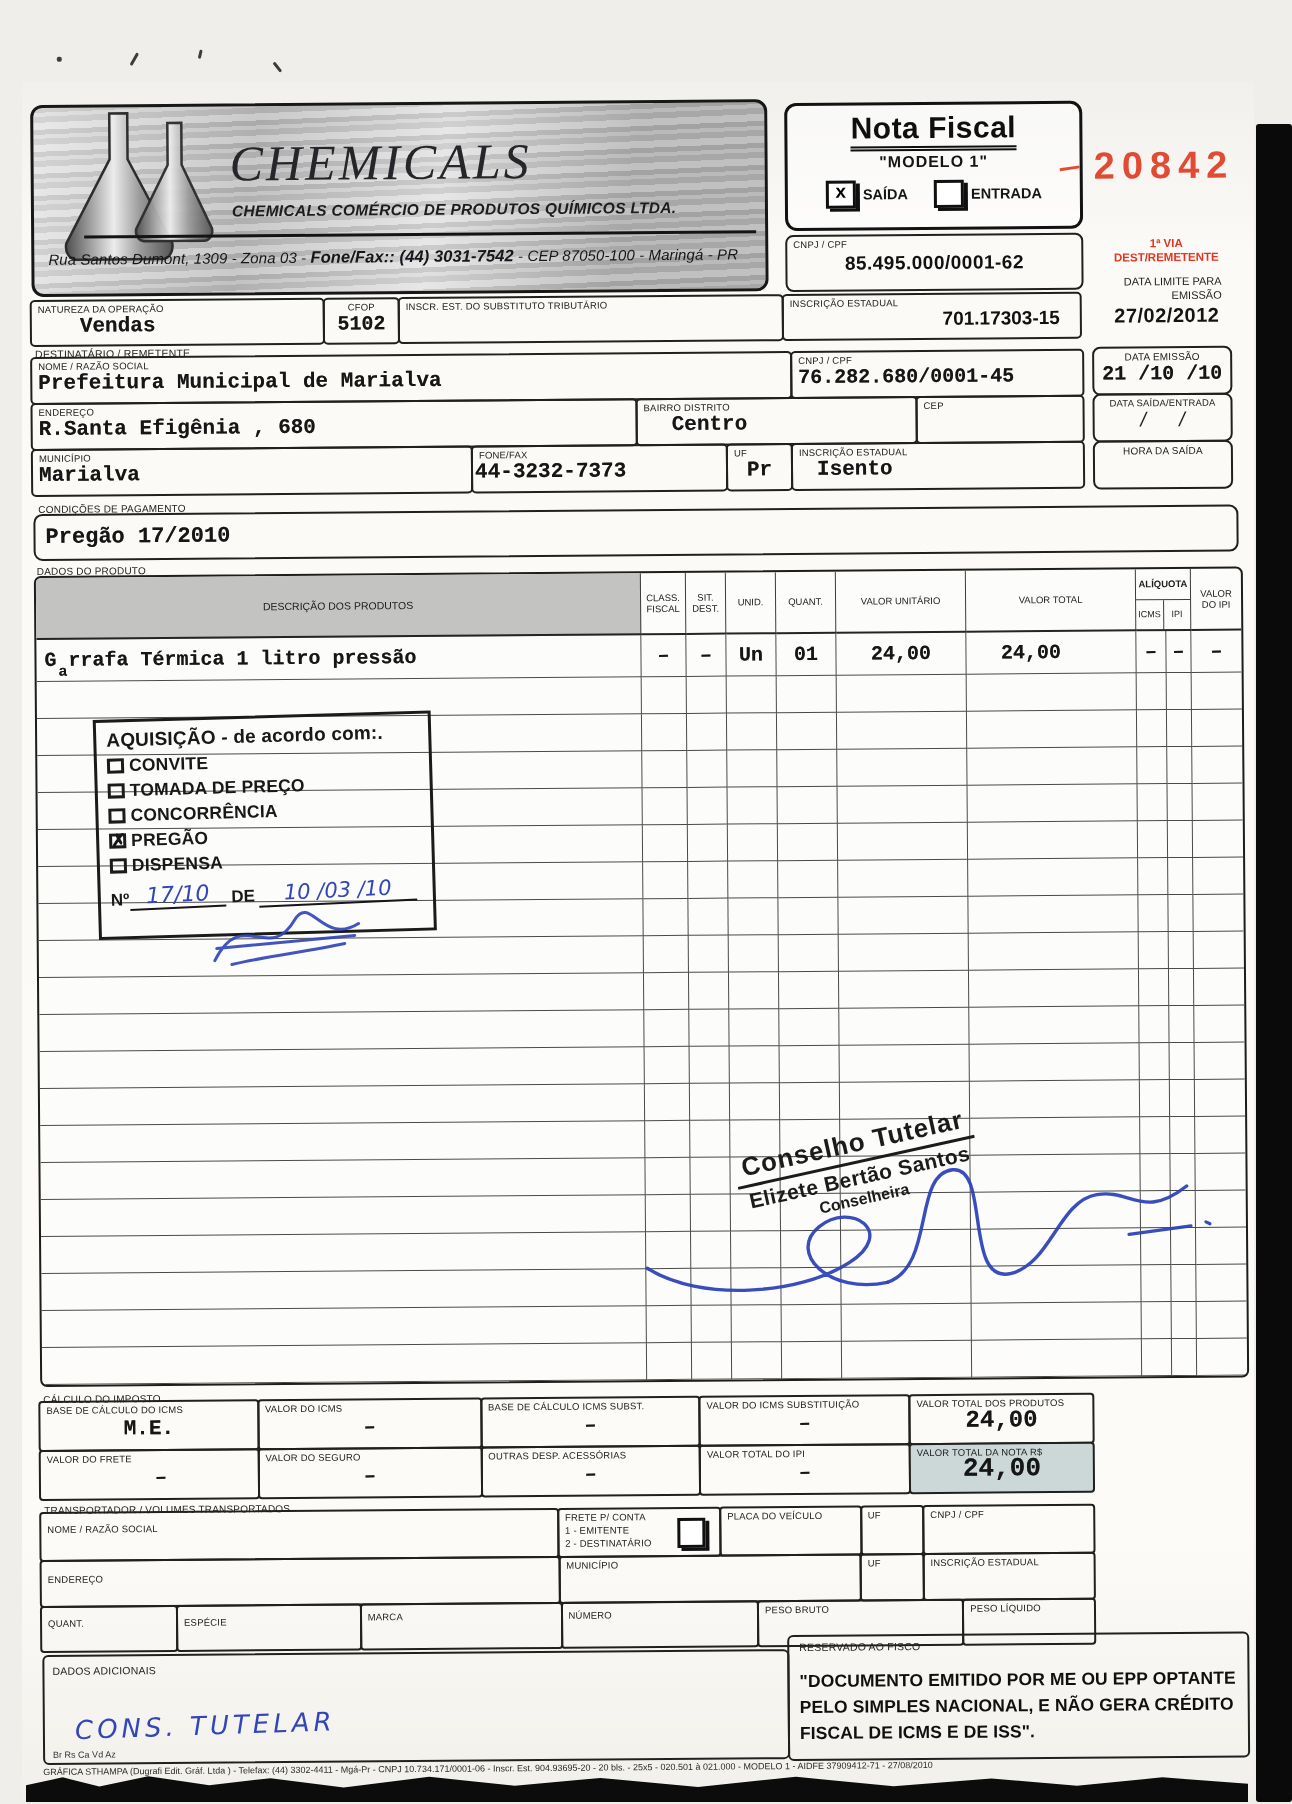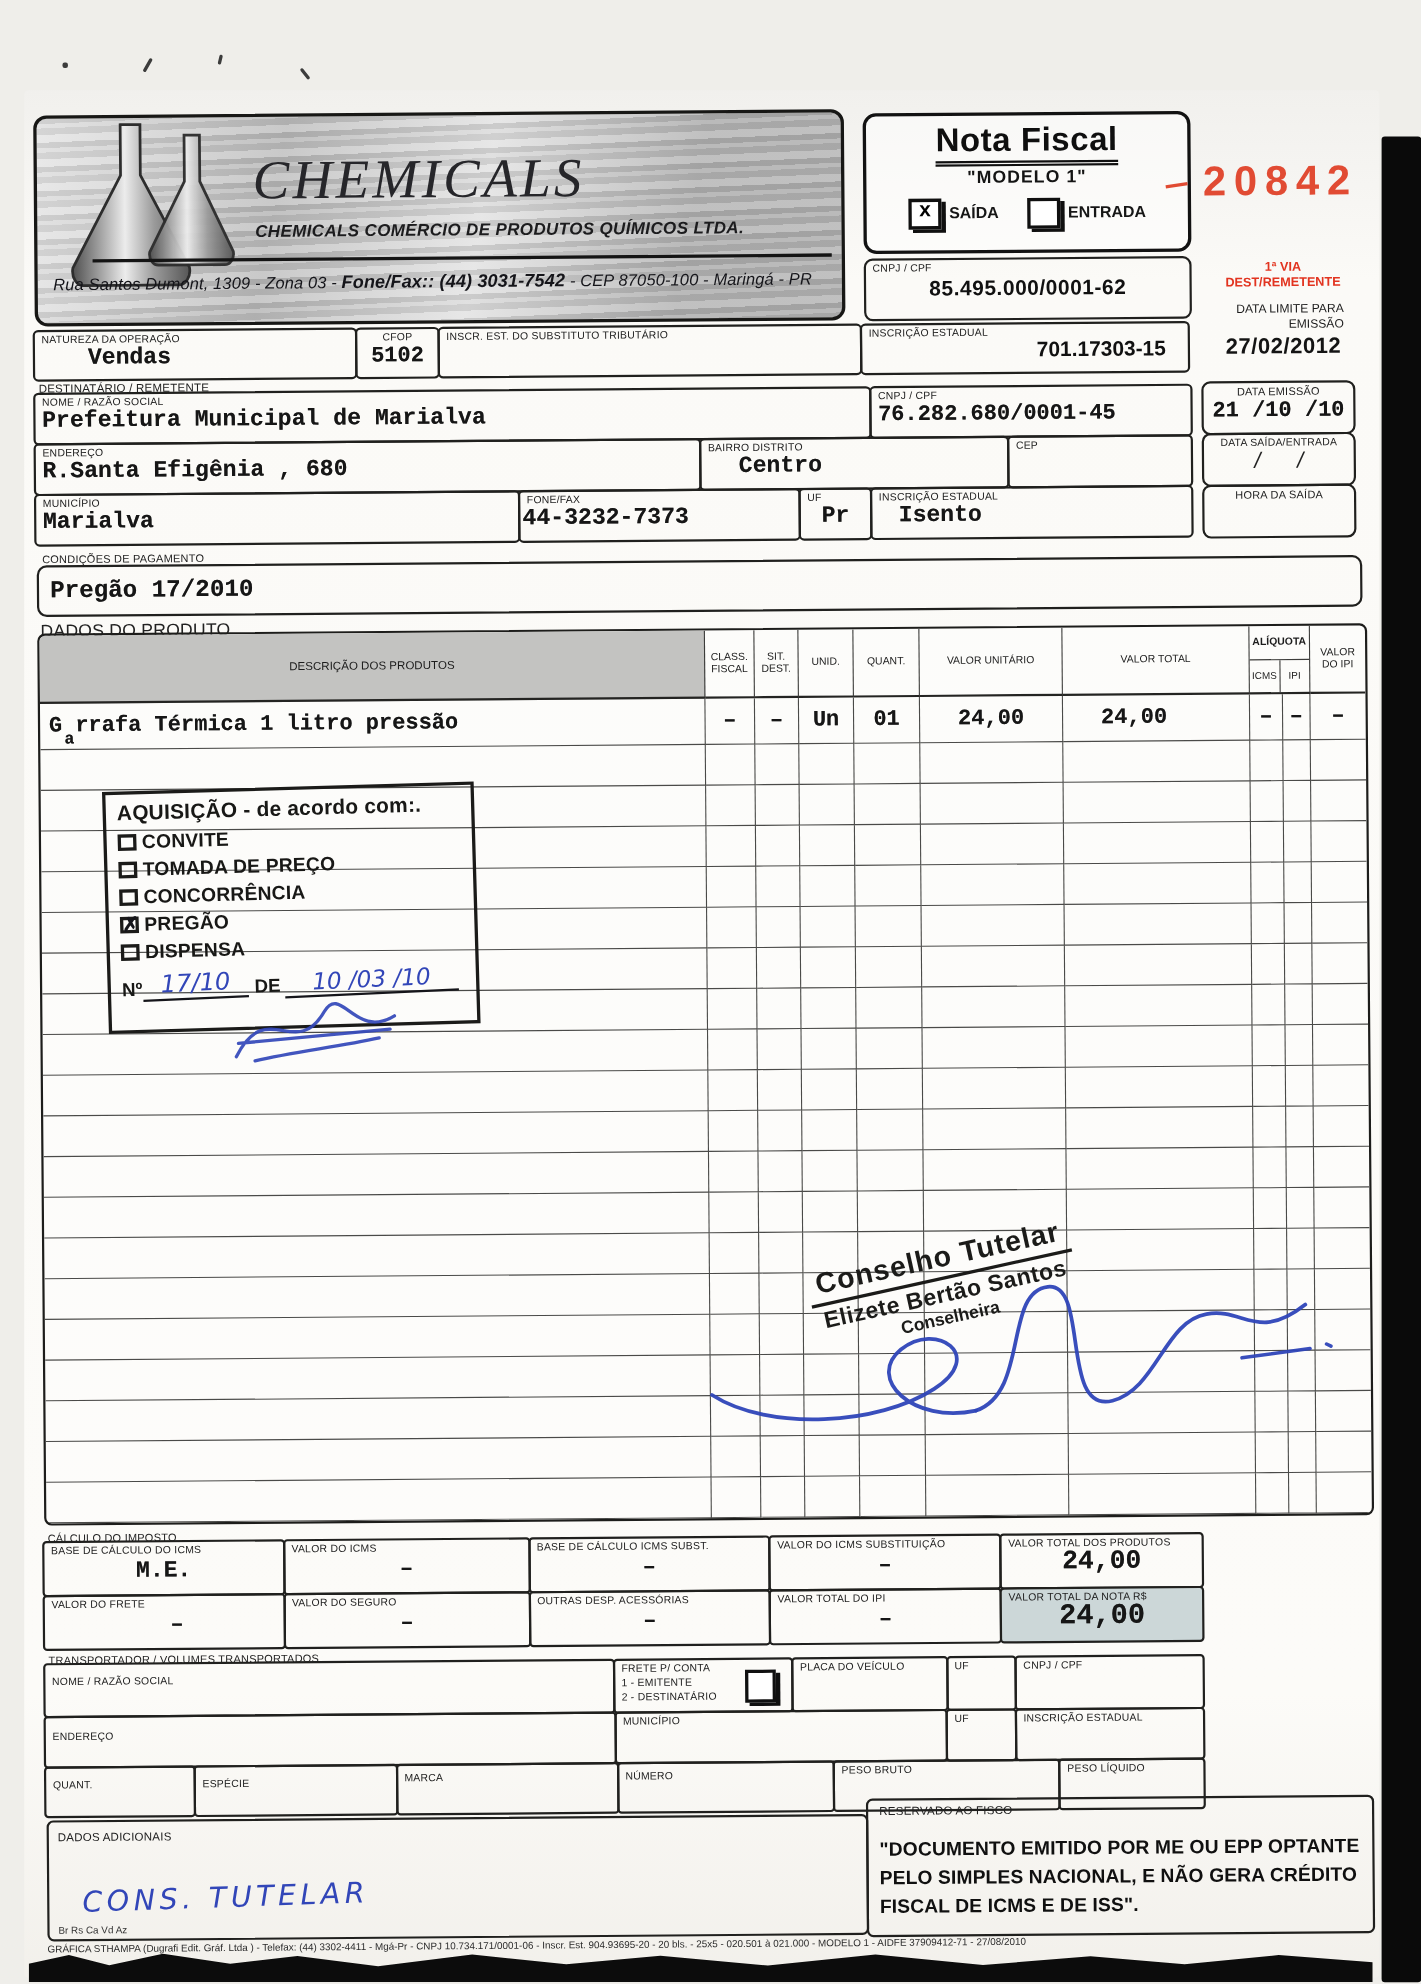--- a/index.html
+++ b/index.html
@@ -268,21 +268,21 @@
     <div class="datebox">
       <div class="lbl" style="font-size:10px;">HORA DA SAÍDA</div>
     </div>
   </div>
 
   <div id="paglbl" class="abs lbl" style="font-size:10px;">CONDIÇÕES DE PAGAMENTO</div>
   <div id="pagbox" class="abs">
     <span class="tw" style="font-size:22px;">Pregão 17/2010</span>
   </div>
 
-  <div id="prodlbl" class="abs lbl" style="font-size:16px;">DADOS DO PRODUTO</div>
+  <div id="prodlbl" class="abs lbl" style="font-size:10px;">DADOS DO PRODUTO</div>
   <div id="ptable" class="abs">
     <div class="thead">
       <div class="hcell hdesc">DESCRIÇÃO DOS PRODUTOS</div>
       <div class="hcell">CLASS. FISCAL</div>
       <div class="hcell">SIT. DEST.</div>
       <div class="hcell">UNID.</div>
       <div class="hcell">QUANT.</div>
       <div class="hcell">VALOR UNITÁRIO</div>
       <div class="hcell">VALOR TOTAL</div>
       <div class="hcell haliq">

